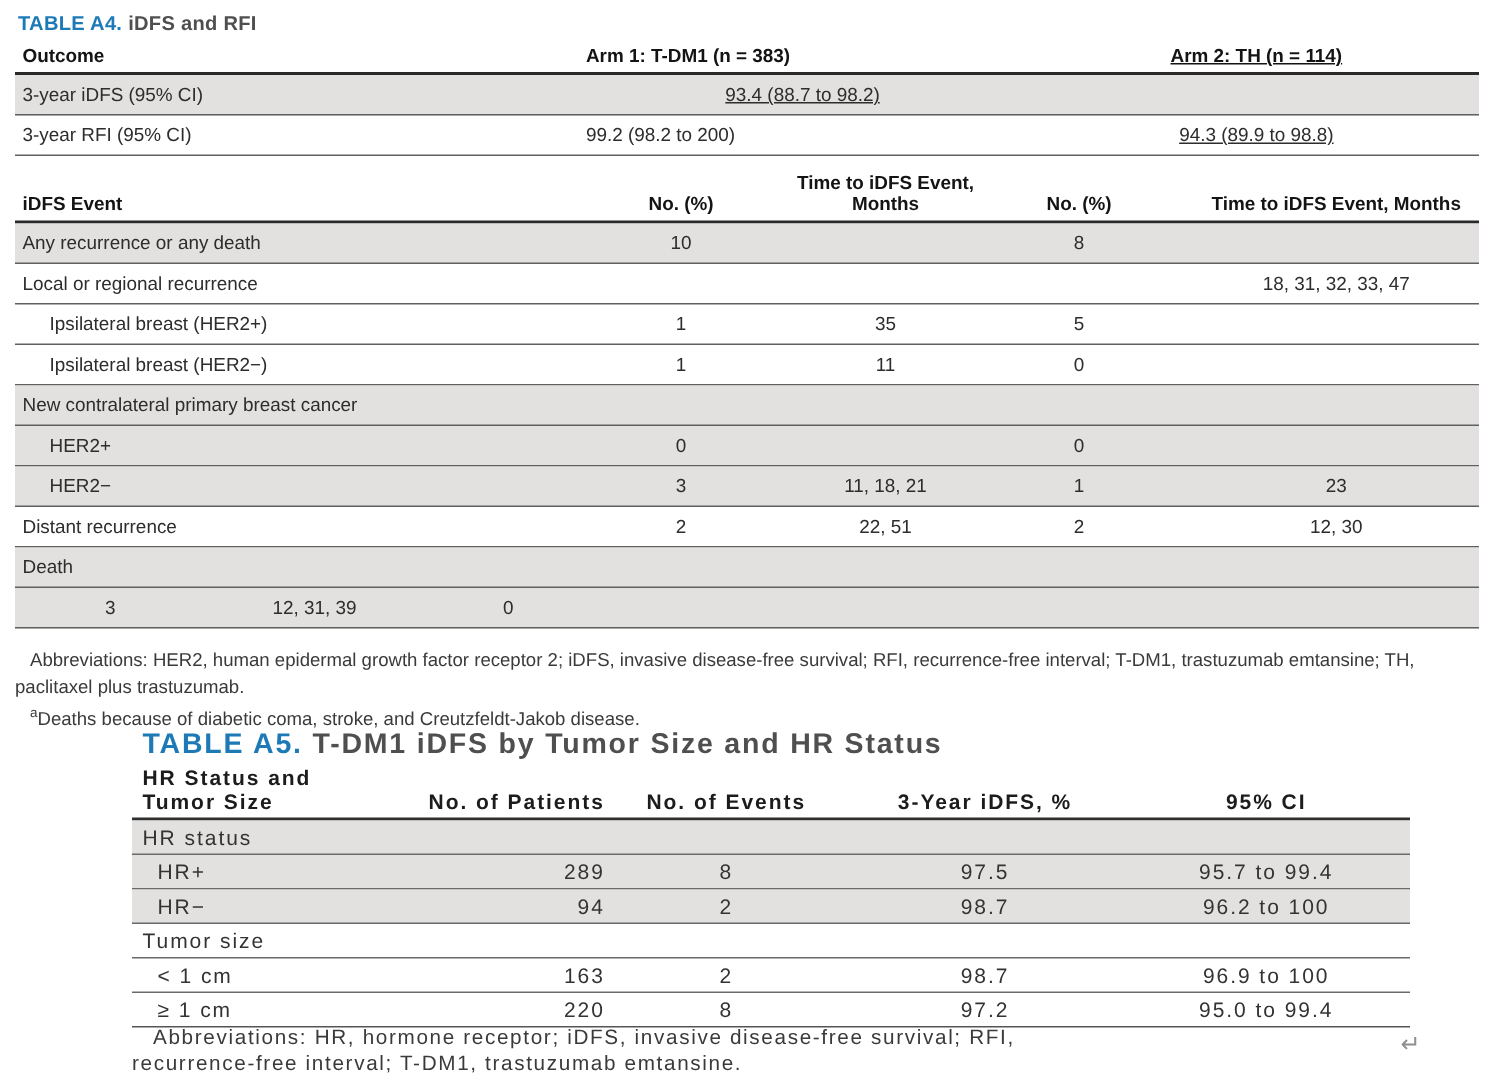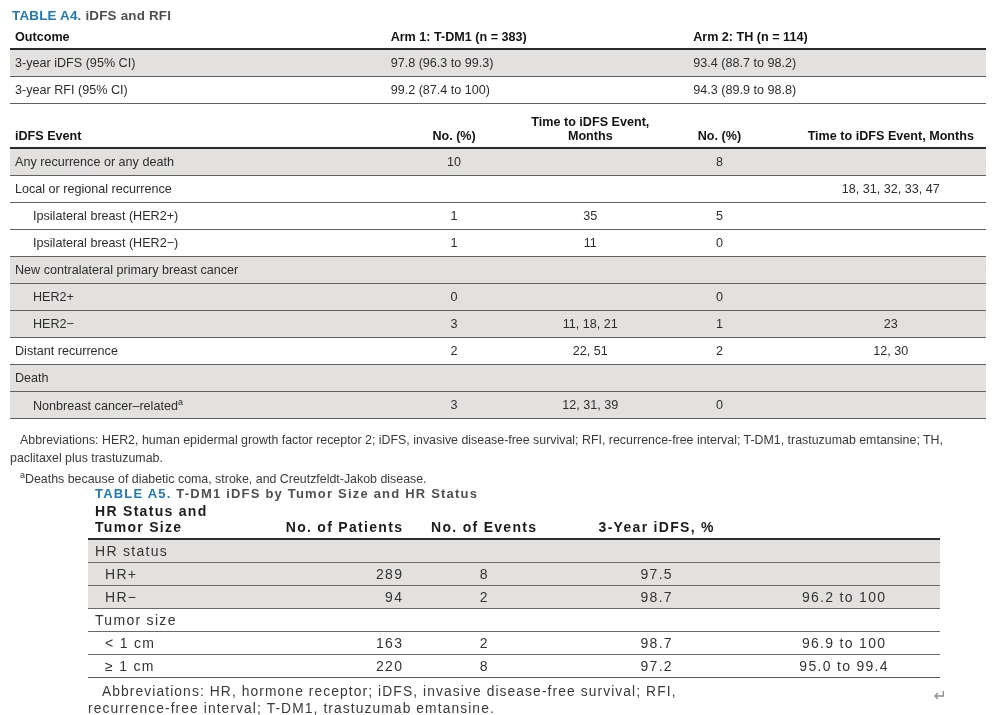--- a/index.html
+++ b/index.html
@@ -16,38 +16,38 @@
   .frow { display:flex; align-items:center; box-sizing:border-box; }
   .hd   { font-weight:bold; color:#141414; align-items:flex-end; padding-bottom:4px; }
   .thick { border-bottom:2.5px solid #2a2a2a; }
   .thin  { border-bottom:1px solid #606060; }
   .sh { background:#e3e1e0; }
   .r27 { height:27px; }
   .spacer { height:11px; }
 
   .o-c1  { width:39%; padding-left:5px;  box-sizing:border-box; text-align:left; }
   .o-c23 { width:31%; text-align:left; padding-right:60px; box-sizing:border-box; }
-  .o-c45 { width:30%; text-align:left;  padding-right:4px;  box-sizing:border-box; }
+  .o-c45 { width:30%; text-align:center;  padding-right:4px;  box-sizing:border-box;text-decoration:underline; }
 
   .e-c1 { width:39%;   padding-left:5px; box-sizing:border-box; text-align:left; }
   .e-c2 { width:13%;   text-align:center; }
   .e-c3 { width:18%;   text-align:center; padding-right:30px; box-sizing:border-box; }
   .e-c4 { width:10.5%; text-align:center; padding-right:50px; box-sizing:border-box; }
   .e-c5 { width:19.5%; text-align:center; }
   .ind .e-c1 { padding-left:23px; }
 
   sup { font-size:9px; }
 
   .a4foot { margin-top:13px; font-size:12.4px; line-height:17.5px; color:#3a3a3a; }
   .a4foot p { margin:0; text-indent:10px; }
 
   
   .a5 { position:absolute; left:88px; top:486px; width:852px;
         font-size:14px; letter-spacing:1.3px; color:#333333; }
-  .a5 .ttl { font-size:13px; padding:0 0 2px 7px; letter-spacing:1.2px; }
+  .a5 .ttl { font-size:19px; padding:0 0 2px 7px; letter-spacing:1.2px; }
   .a5 .hd { padding-bottom:3px; color:#1c1c1c; }
   .a5 .r23 { height:23px; }
   .a-c1 { width:18%;   padding-left:7px; box-sizing:border-box; text-align:left; }
   .a-c2 { width:19%;   text-align:right; }
   .a-c3 { width:19%;   text-align:center; }
   .a-c4 { width:21.5%; text-align:center; }
   .a-c5 { width:22.5%; text-align:center; }
   .a5 .ind .a-c1 { padding-left:17px; }
   .a5 .thick { border-bottom:2.5px solid #2f2f2f; }
   .a5 .thin  { border-bottom:1px solid #6a6a6a; }
@@ -69,26 +69,25 @@
   </div>
 
   <div class="frow hd thick">
     <div class="o-c1">Outcome</div>
     <div class="o-c23">Arm 1: T-DM1 (n = 383)</div>
     <div class="o-c45">Arm 2: TH (n = 114)</div>
   </div>
 
   <div class="frow r27 sh thin">
     <div class="o-c1">3-year iDFS (95% CI)</div>
-    <div class="o-c23">97.8 (96.3 to 99.3)</div>
     <div class="o-c45">93.4 (88.7 to 98.2)</div>
   </div>
   <div class="frow r27 thin">
     <div class="o-c1">3-year RFI (95% CI)</div>
-    <div class="o-c23">99.2 (87.4 to 100)</div>
+    <div class="o-c23">99.2 (98.2 to 200)</div>
     <div class="o-c45">94.3 (89.9 to 98.8)</div>
   </div>
 
   <div class="spacer"></div>
 
   <div class="frow hd thick">
     <div class="e-c1">iDFS Event</div>
     <div class="e-c2">No. (%)</div>
     <div class="e-c3">Time to iDFS Event, Months</div>
     <div class="e-c4">No. (%)</div>
@@ -152,21 +151,20 @@
     <div class="e-c5">12, 30</div>
   </div>
   <div class="frow r27 sh thin">
     <div class="e-c1">Death</div>
     <div class="e-c2"></div>
     <div class="e-c3"></div>
     <div class="e-c4"></div>
     <div class="e-c5"></div>
   </div>
   <div class="frow r27 sh thin ind">
-    <div class="e-c1"><span>Nonbreast cancer–related</span><sup>a</sup></div>
     <div class="e-c2">3</div>
     <div class="e-c3">12, 31, 39</div>
     <div class="e-c4">0</div>
     <div class="e-c5"></div>
   </div>
 
   <div class="a4foot">
     <p>Abbreviations: HER2, human epidermal growth factor receptor 2; iDFS, invasive disease-free survival; RFI, recurrence-free interval; T-DM1, trastuzumab emtansine; TH, paclitaxel plus trastuzumab.</p>
     <p><sup>a</sup><span>Deaths because of diabetic coma, stroke, and Creutzfeldt-Jakob disease.</span></p>
   </div>
@@ -179,34 +177,36 @@
   </div>
 
   <div class="frow hd thick">
     <div class="a-c1">
       <div>HR Status and</div>
       <div>Tumor Size</div>
     </div>
     <div class="a-c2">No. of Patients</div>
     <div class="a-c3">No. of Events</div>
     <div class="a-c4">3-Year iDFS, %</div>
+    <div class="a-c5">95% CI</div>
   </div>
 
   <div class="frow r23 sh thin">
     <div class="a-c1">HR status</div>
     <div class="a-c2"></div>
     <div class="a-c3"></div>
     <div class="a-c4"></div>
     <div class="a-c5"></div>
   </div>
   <div class="frow r23 sh thin ind">
     <div class="a-c1">HR+</div>
     <div class="a-c2">289</div>
     <div class="a-c3">8</div>
     <div class="a-c4">97.5</div>
+    <div class="a-c5">95.7 to 99.4</div>
   </div>
   <div class="frow r23 sh thin ind">
     <div class="a-c1">HR−</div>
     <div class="a-c2">94</div>
     <div class="a-c3">2</div>
     <div class="a-c4">98.7</div>
     <div class="a-c5">96.2 to 100</div>
   </div>
   <div class="frow r23 thin">
     <div class="a-c1">Tumor size</div>

